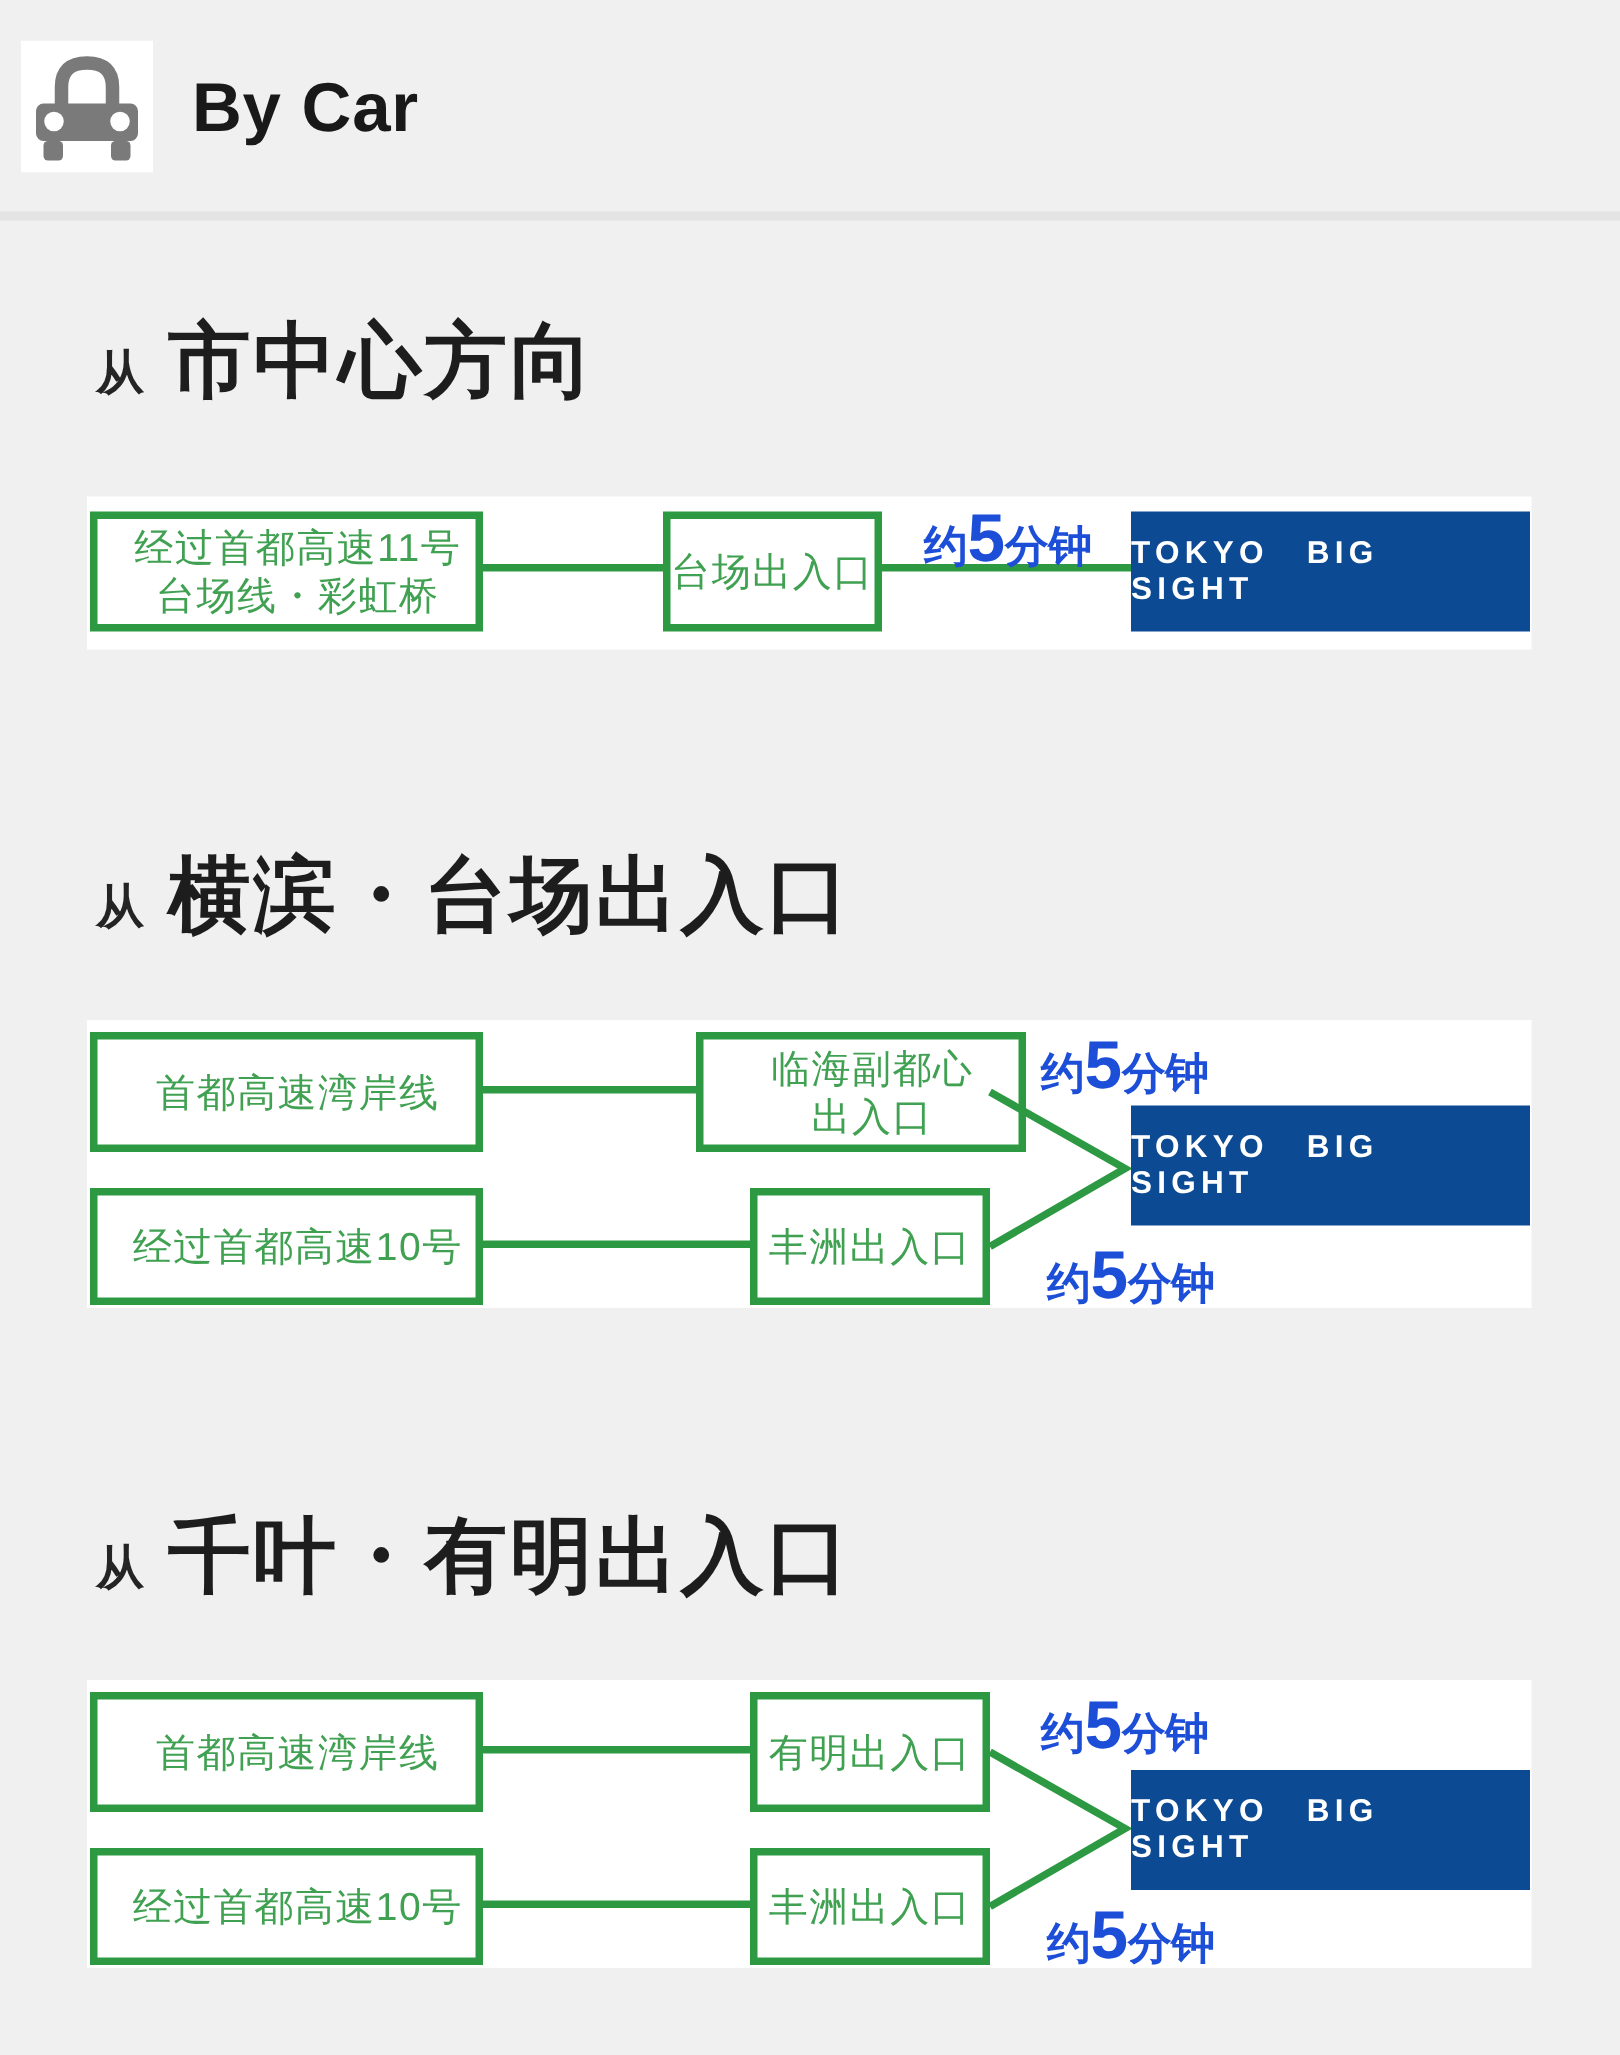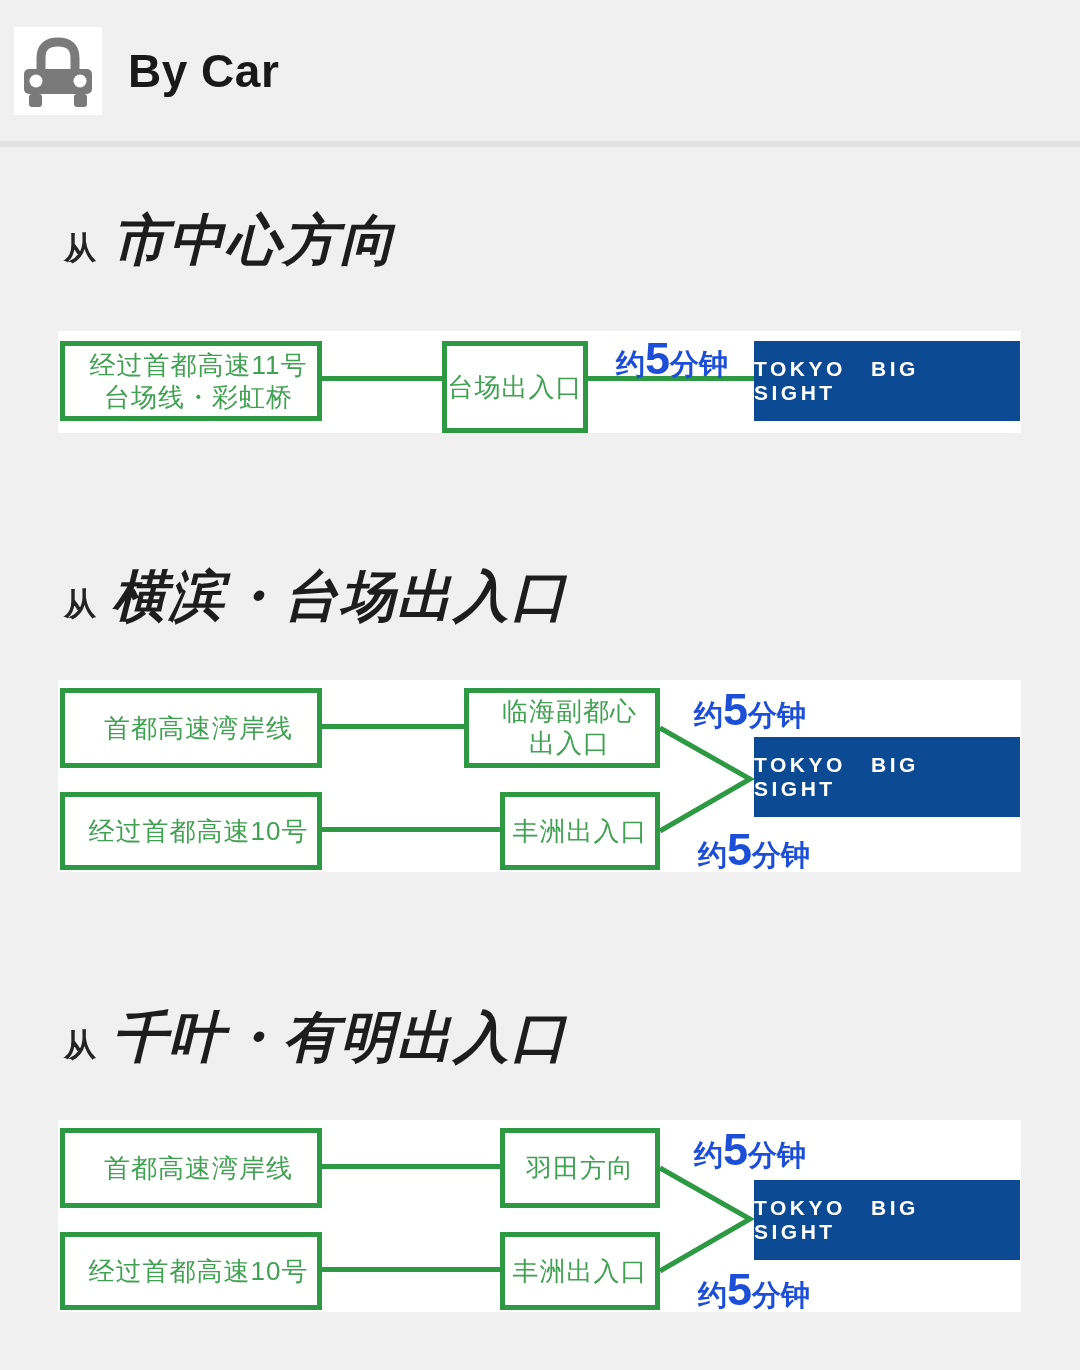--- a/index.html
+++ b/index.html
@@ -26,21 +26,21 @@
     letter-spacing:0.5px;
   }
 
   
   .sec-heading {
     margin:0 0 0 64px;
     display:flex; align-items:baseline; gap:16px;
     height:70px; line-height:70px;
   }
   .sec-prefix { font-size:32px; font-weight:600; color:#242424; }
-  .sec-title  { font-size:55px; font-weight:700; color:#1d1d1d; letter-spacing:2px;font-style:italic; }
+  .sec-title  { font-size:55px; font-weight:700; color:#1d1d1d; letter-spacing:2px; }
   .sh1 { margin-top:58px; }
   .sh2 { margin-top:128px; }
   .sh3 { margin-top:130px; }
 
   
   .band {
     position:relative;
     margin-left:58px;
     width:963px;
     background:#ffffff;
@@ -106,21 +106,21 @@
   <span class="sec-prefix">从</span>
   <span class="sec-title">市中心方向</span>
 </h2>
 
 <div class="band band1">
   <div class="gbox pad" style="left:2px;top:10px;width:262px;height:80px;">
     <span>经过首都高速11号</span>
     <span>台场线・彩虹桥</span>
   </div>
   <div class="hline" style="left:264px;top:45px;width:120px;"></div>
-  <div class="gbox center" style="left:384px;top:10px;width:146px;height:92px;">
+  <div class="gbox center" style="left:384px;top:10px;width:146px;height:80px;">
     <span>台场出入口</span>
   </div>
   <div class="hline" style="left:530px;top:45px;width:166px;"></div>
   <div class="duration" style="left:536px;top:2px;width:156px;">
     <span class="d-pre">约</span><span class="d-num">5</span><span class="d-post">分钟</span>
   </div>
   <div class="bluebox" style="left:696px;top:10px;width:266px;height:80px;">
     <span>TOKYO BIG SIGHT</span>
   </div>
 </div>
@@ -128,21 +128,21 @@
 <h2 class="sec-heading sh2">
   <span class="sec-prefix">从</span>
   <span class="sec-title">横滨・台场出入口</span>
 </h2>
 
 <div class="band band2">
   <div class="gbox pad" style="left:2px;top:8px;width:262px;height:80px;">
     <span>首都高速湾岸线</span>
   </div>
   <div class="hline" style="left:264px;top:44px;width:142px;"></div>
-  <div class="gbox pad" style="left:406px;top:8px;width:196px;height:80px;font-family:Liberation Serif, serif;">
+  <div class="gbox pad" style="left:406px;top:8px;width:220px;height:80px;">
     <span>临海副都心</span>
     <span>出入口</span>
   </div>
 
   <div class="gbox pad" style="left:2px;top:112px;width:262px;height:78px;">
     <span>经过首都高速10号</span>
   </div>
   <div class="hline" style="left:264px;top:147px;width:178px;"></div>
   <div class="gbox center" style="left:442px;top:112px;width:160px;height:78px;">
     <span>丰洲出入口</span>
@@ -168,21 +168,21 @@
   <span class="sec-prefix">从</span>
   <span class="sec-title">千叶・有明出入口</span>
 </h2>
 
 <div class="band band3">
   <div class="gbox pad" style="left:2px;top:8px;width:262px;height:80px;">
     <span>首都高速湾岸线</span>
   </div>
   <div class="hline" style="left:264px;top:44px;width:178px;"></div>
   <div class="gbox center" style="left:442px;top:8px;width:160px;height:80px;">
-    <span>羽田方向</span>
+    <span>有明出入口</span>
   </div>
 
   <div class="gbox pad" style="left:2px;top:112px;width:262px;height:78px;">
     <span>经过首都高速10号</span>
   </div>
   <div class="hline" style="left:264px;top:147px;width:178px;"></div>
   <div class="gbox center" style="left:442px;top:112px;width:160px;height:78px;">
     <span>丰洲出入口</span>
   </div>
 

